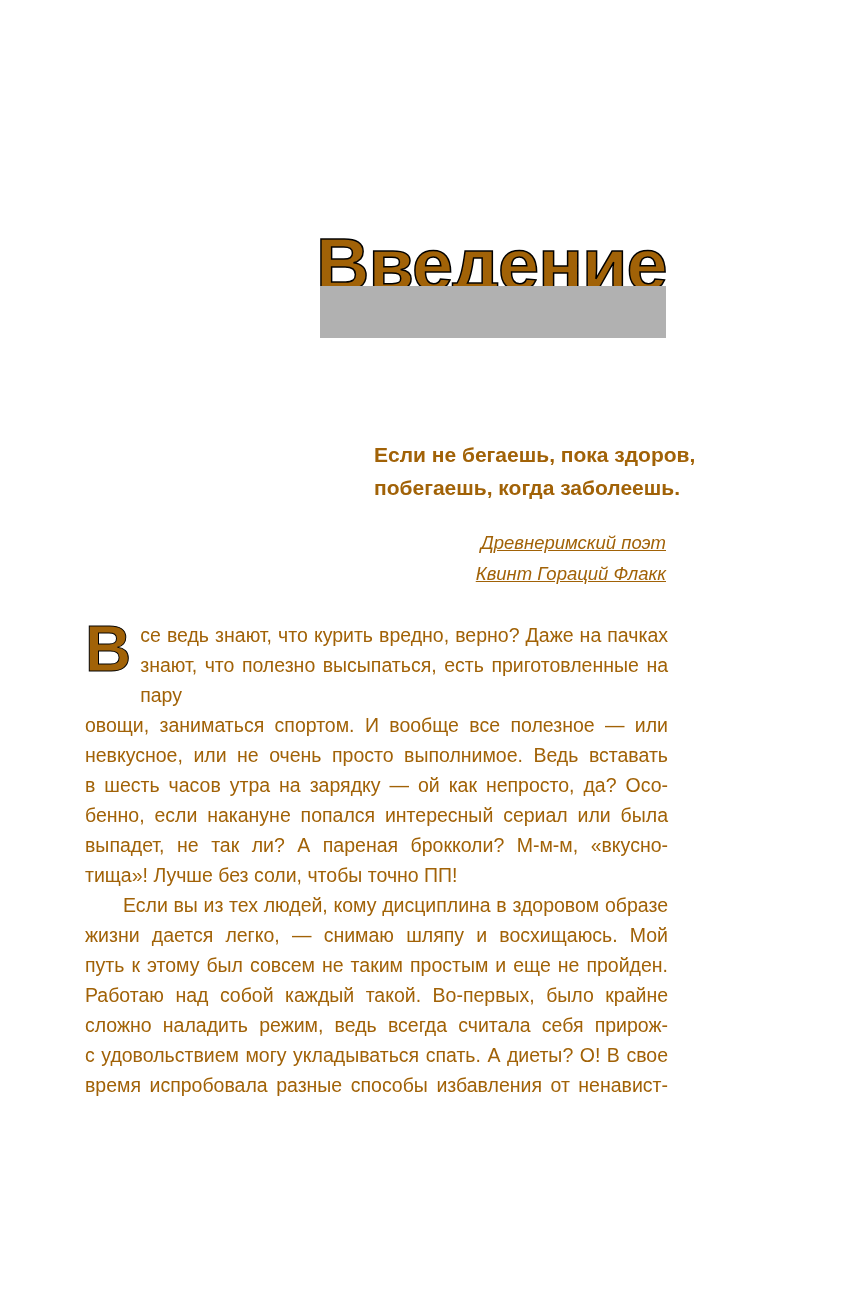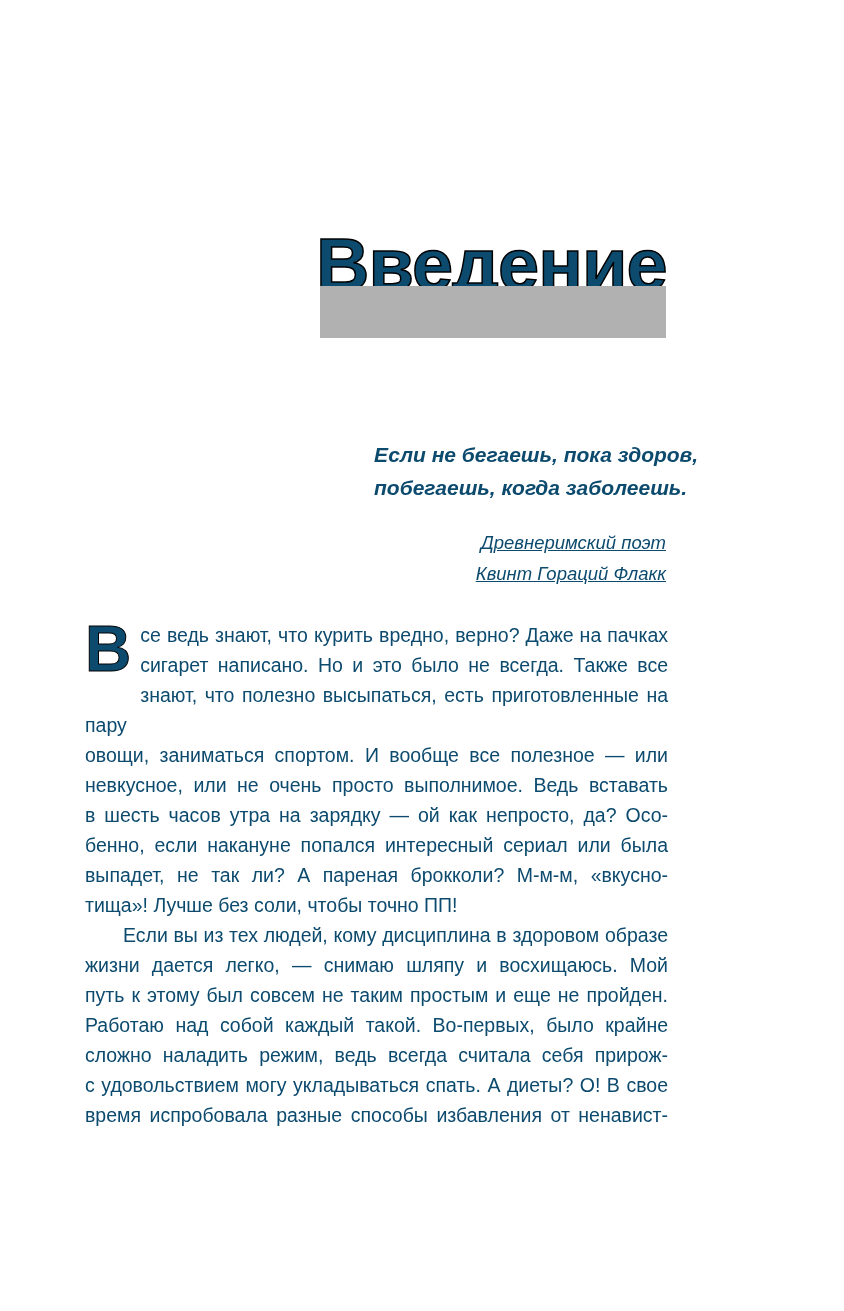--- a/index.html
+++ b/index.html
@@ -3,21 +3,21 @@
 <meta charset="utf-8">
 <style>
   html, body { margin: 0; padding: 0; background: #e8e8e8; }
   .page {
     position: relative;
     width: 844px;
     height: 1311px;
     margin: 0 auto;
     background: #ffffff;
     font-family: "Liberation Sans", sans-serif;
-    color: #0c4a6e;
+    color: #a16207;
     overflow: hidden;
   }
   .chapter-title {
     position: absolute;
     left: 316px;
     top: 178px;
     font-size: 74px;
     line-height: 1;
     font-weight: 900;
     letter-spacing: -1px;
@@ -28,21 +28,20 @@
     left: 320px;
     top: 286px;
     width: 346px;
     height: 52px;
   }
   .epigraph {
     position: absolute;
     left: 374px;
     top: 438px;
     font-size: 21px;
-    font-style: italic;
     font-weight: bold;
     line-height: 33px;
   }
   .attribution {
     position: absolute;
     right: 178px;
     top: 527px;
     font-size: 18.5px;
     font-style: italic;
     line-height: 31px;
@@ -94,21 +93,20 @@
 
   <div class="attribution">
     <div>Древнеримский поэт</div>
     <div>Квинт Гораций Флакк</div>
   </div>
 
   <div class="body-text">
     <div class="dropcap">В</div>
 
     <div class="line">се ведь знают, что курить вредно, верно? Даже на пачках</div>
-    <div class="line">сигарет написано. Но и это было не всегда. Также все</div>
     <div class="line">знают, что полезно высыпаться, есть приготовленные на пару</div>
     <div class="line">овощи, заниматься спортом. И вообще все полезное — или</div>
     <div class="line">невкусное, или не очень просто выполнимое. Ведь вставать</div>
     <div class="line">в шесть часов утра на зарядку — ой как непросто, да? Осо-</div>
     <div class="line">бенно, если накануне попался интересный сериал или была</div>
     <div class="line">выпадет, не так ли? А пареная брокколи? М-м-м, «вкусно-</div>
     <div class="line para-end">тища»! Лучше без соли, чтобы точно ПП!</div>
 
     <div class="line indent">Если вы из тех людей, кому дисциплина в здоровом образе</div>
     <div class="line">жизни дается легко, — снимаю шляпу и восхищаюсь. Мой</div>

